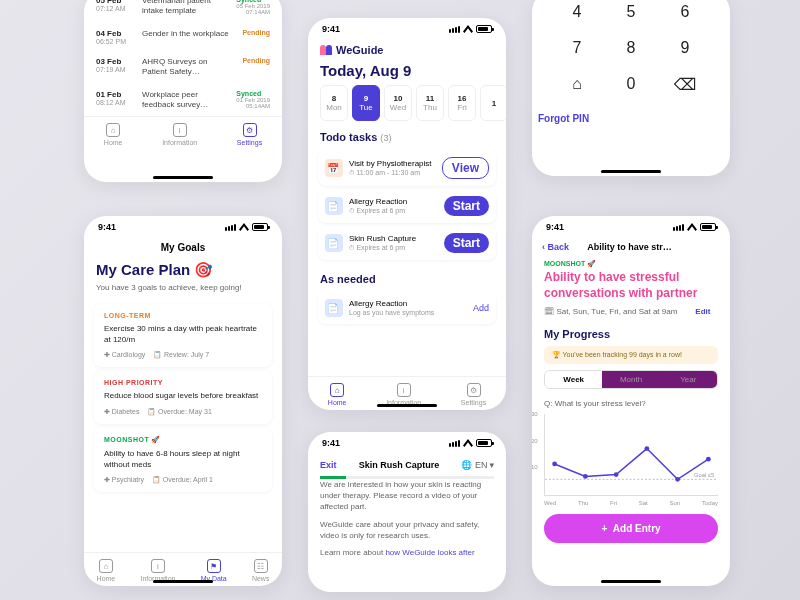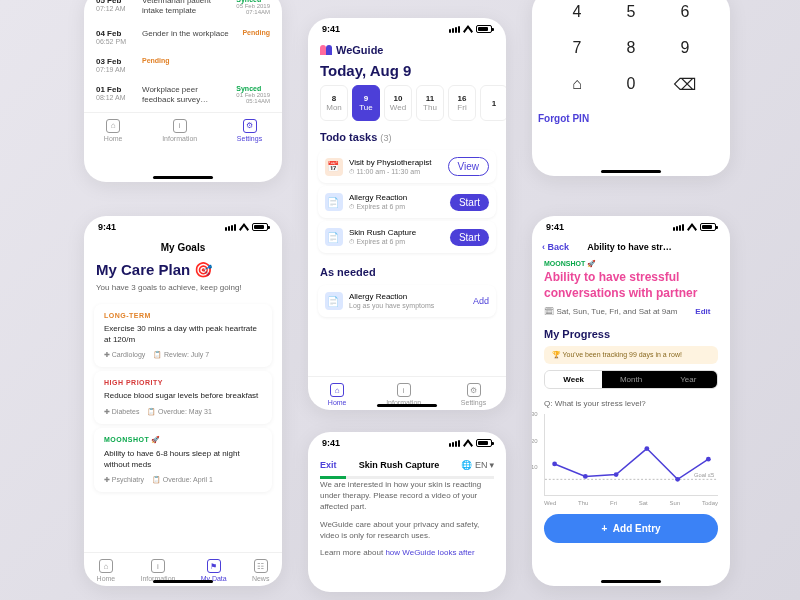--- a/index.html
+++ b/index.html
@@ -50,21 +50,21 @@
 .ds{display:flex;gap:4px;padding:0 12px;overflow:hidden}
 .dc{min-width:28px;height:36px;border:1px solid #eee;border-radius:6px;display:flex;flex-direction:column;align-items:center;justify-content:center;font-size:8px;color:#999}
 .dc.on{background:#4c3fd8;color:#fff;border-color:#4c3fd8}
 .dc .n{font-weight:700;color:#222}.dc.on .n{color:#fff}
 .sh{font-size:11px;font-weight:700;color:#1a1560;padding:10px 12px 4px}
 .sh small{color:#999;font-weight:400}
 .tk{display:flex;align-items:center;gap:6px;margin:3px 10px;padding:7px;border-radius:8px;box-shadow:0 1px 3px rgba(0,0,0,0.06);font-size:8px}
 .tk-ic{width:18px;height:18px;border-radius:4px;display:flex;align-items:center;justify-content:center;font-size:10px}
 .tk-b{flex:1}
 .tk-b small{color:#999;font-size:7px}
-.btn{padding:3px 9px;border-radius:10px;font-size:10px;font-weight:400;display:inline-block}
+.btn{padding:3px 9px;border-radius:10px;font-size:12px;font-weight:700;display:inline-block}
 .b-v{border:1px solid #4c3fd8;color:#4c3fd8}
 .b-s{background:#4c3fd8;color:#fff}
 .b-a{color:#4c3fd8;font-weight:400;font-size:9px}
 
 
 #p4{left:308px;top:432px;width:198px;height:160px}
 .th{display:flex;justify-content:space-between;align-items:center;padding:6px 12px;font-size:9px}
 .th .ex{color:#4c3fd8;font-weight:600}
 .th .tt{font-weight:600}
 .th .ln{color:#666;display:flex;align-items:center;gap:2px}
@@ -89,26 +89,26 @@
 .bk .c{flex:1;text-align:center;font-weight:600}
 .tg6{font-size:7px;color:#0ba84c;font-weight:700;padding:4px 12px 0}
 .t6{font-size:12px;font-weight:700;color:#ec4899;padding:2px 12px 6px;line-height:1.3}
 .sc{font-size:8px;color:#666;padding:0 12px 8px;display:flex;gap:18px;align-items:center}
 .sc .ed{color:#4c3fd8;font-weight:600}
 .pr{font-size:11px;font-weight:700;color:#1a1560;padding:4px 12px}
 .ba{display:flex;align-items:center;gap:5px;margin:2px 12px 6px;padding:5px 8px;background:#fef3e0;border-radius:6px;font-size:7px;color:#8a6a20}
 .seg{display:flex;margin:4px 12px;border:1px solid #ddd;border-radius:6px;overflow:hidden;font-size:8px}
 .seg div{flex:1;text-align:center;padding:4px}
 .seg .on{background:#fff;font-weight:600;box-shadow:0 0 2px rgba(0,0,0,0.1)}
-.seg :not(.on){background:#000000;color:#999}
+.seg :not(.on){background:#701a75;color:#999}
 .ql{font-size:8px;color:#666;padding:6px 12px 2px}
 .ch{margin:4px 12px;height:82px;position:relative;border-left:1px solid #ddd;border-bottom:1px solid #ddd}
 .ch svg{position:absolute;inset:0}
 .xl{display:flex;justify-content:space-between;padding:0 12px;font-size:6px;color:#999}
-.ab{margin:8px 12px;background:#3b82f6;color:#fff;text-align:center;padding:9px;border-radius:20px;font-size:10px;font-weight:600}
+.ab{margin:8px 12px;background:#d946ef;color:#fff;text-align:center;padding:9px;border-radius:20px;font-size:10px;font-weight:600}
 .yl{position:absolute;left:-14px;font-size:6px;color:#999}
 </style>
 </head>
 <body>
 
 <div class="phone" id="p1">
   <div id="p1rows">
       <div class="row1">
         <div class="dt">05 Feb<small>07:12 AM</small></div>
         <div class="ti">Veterinarian patient intake template</div>
@@ -120,20 +120,21 @@
       <div class="row1">
         <div class="dt">04 Feb<small>06:52 PM</small></div>
         <div class="ti">Gender in the workplace</div>
         <div>
           <div class="st pe">Pending</div>
           <div class="ts"><br></div>
         </div>
       </div>
       <div class="row1">
         <div class="dt">03 Feb<small>07:19 AM</small></div>
+        <div class="ti">AHRQ Surveys on Patient Safety…</div>
         <div>
           <div class="st pe">Pending</div>
           <div class="ts"><br></div>
         </div>
       </div>
       <div class="row1">
         <div class="dt">01 Feb<small>08:12 AM</small></div>
         <div class="ti">Workplace peer feedback survey…</div>
         <div>
           <div class="st sy">Synced</div>

